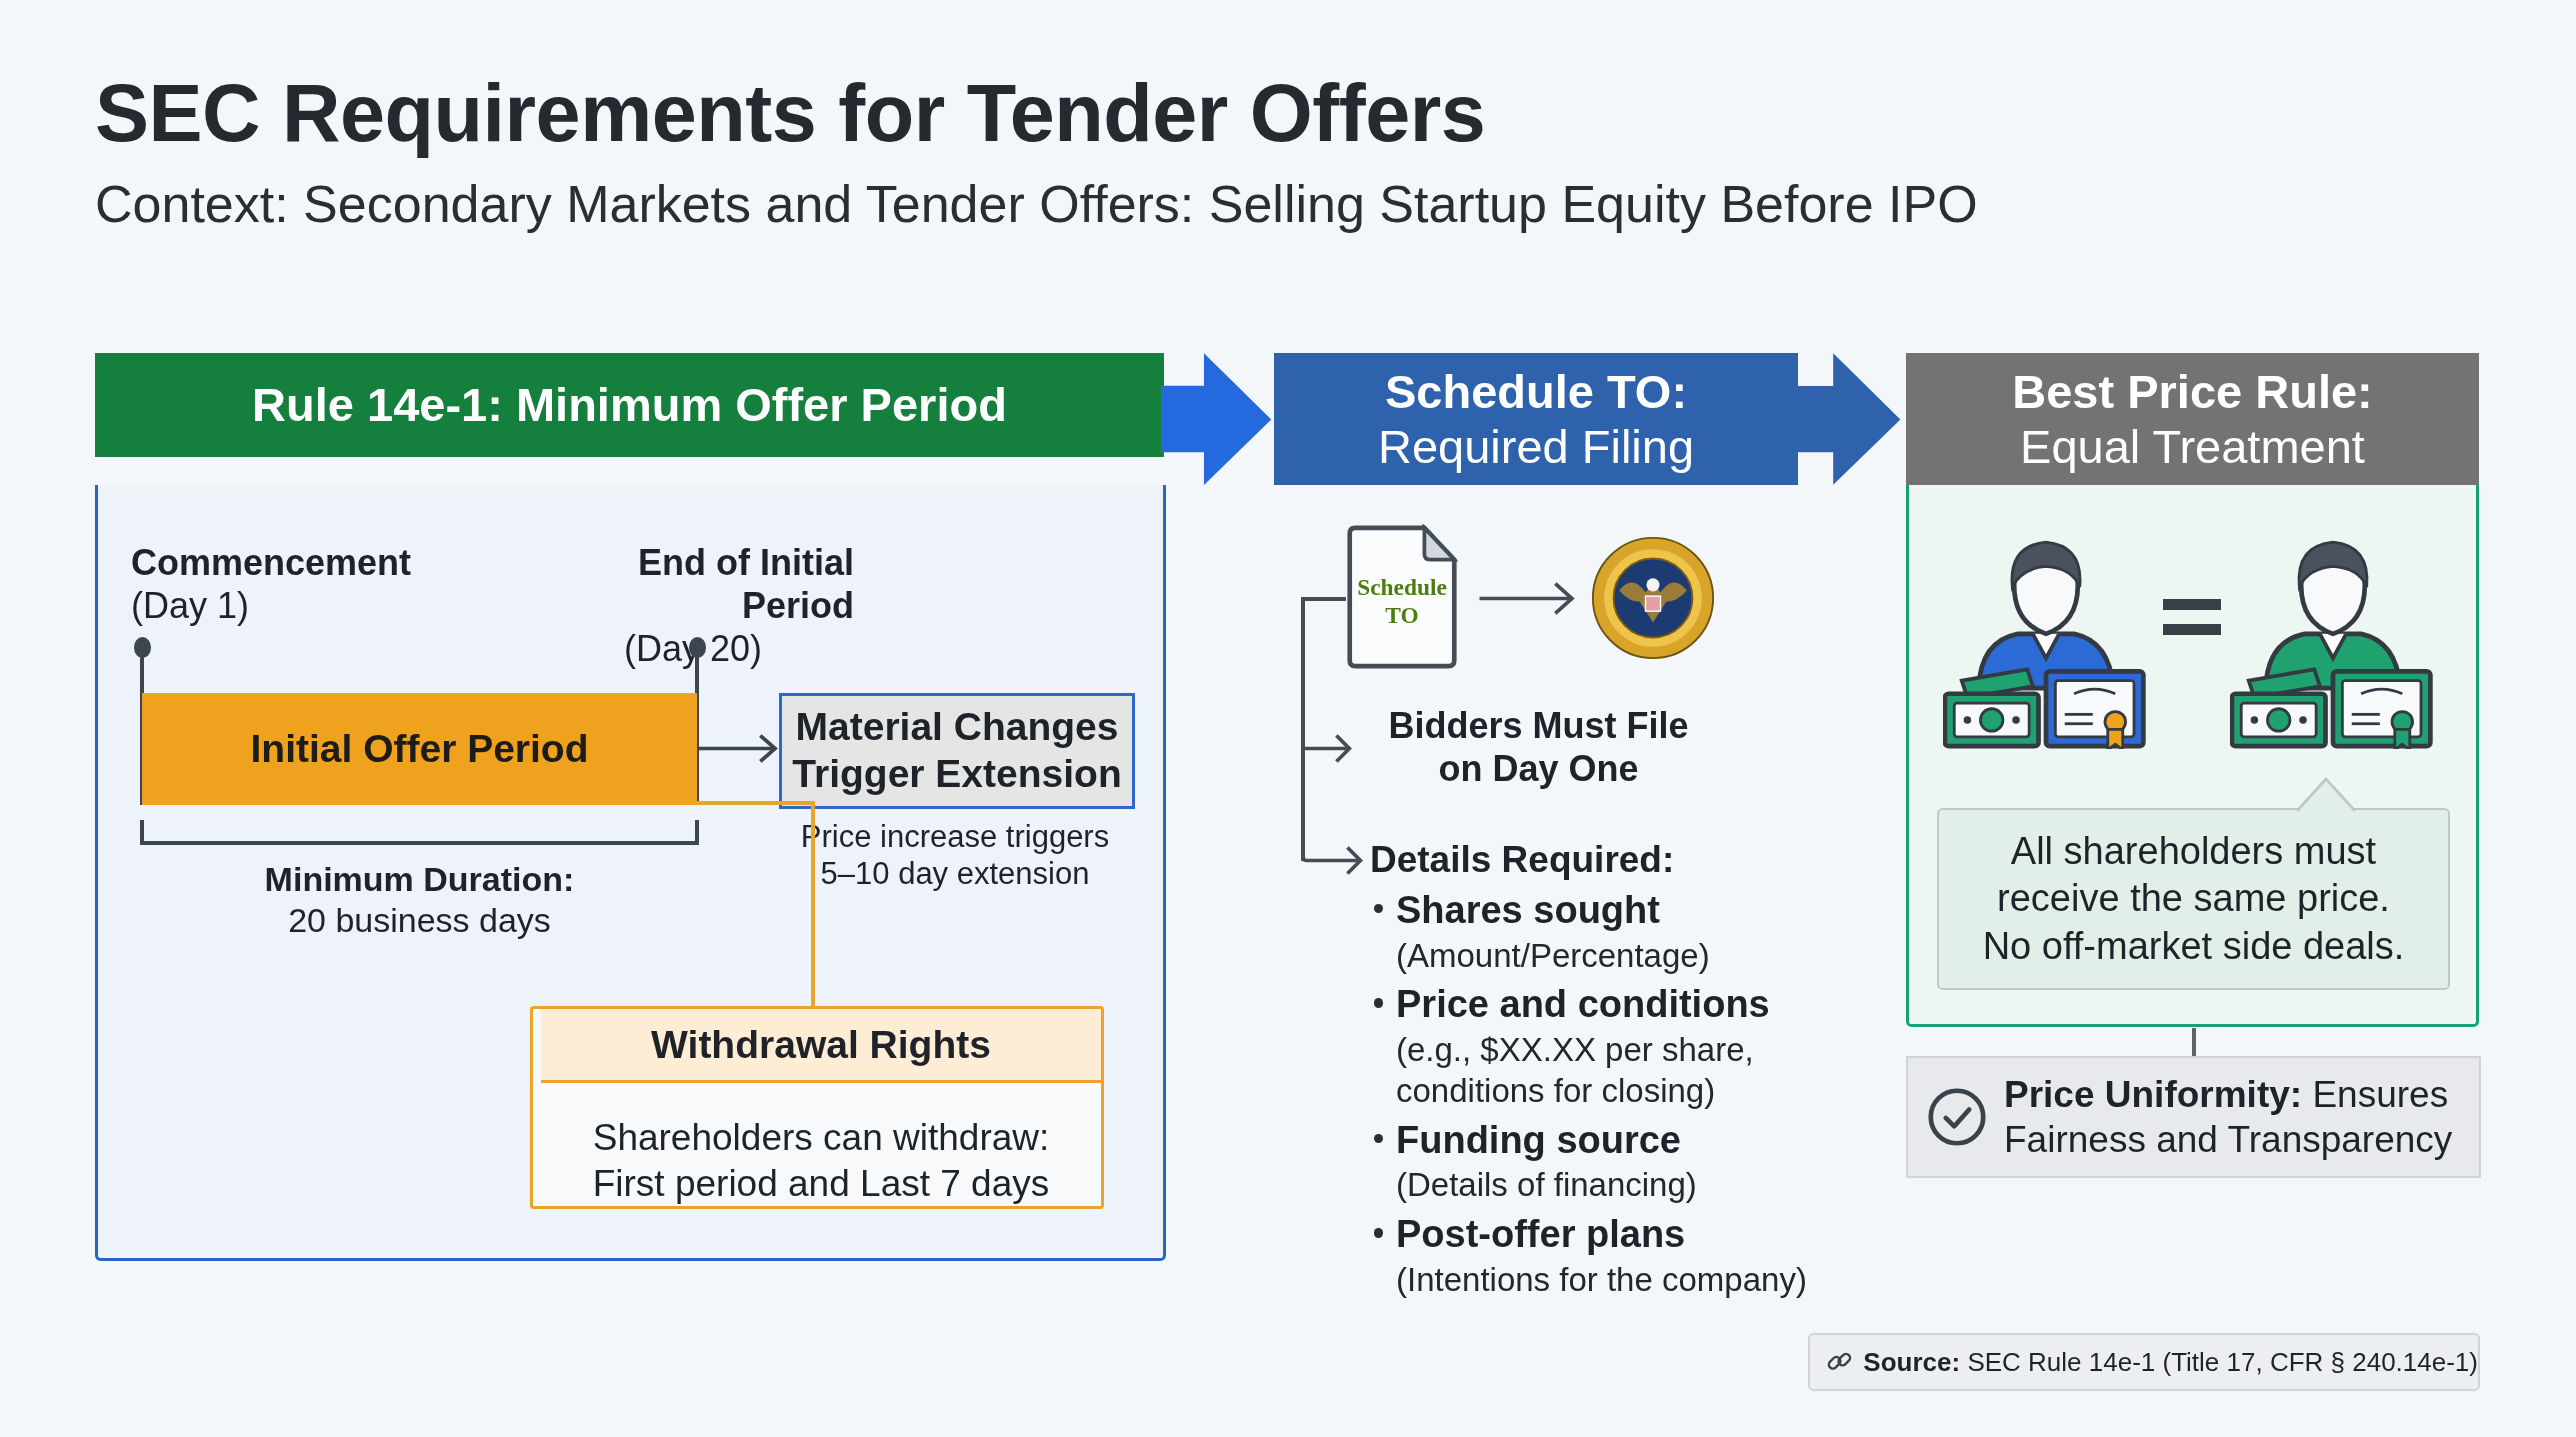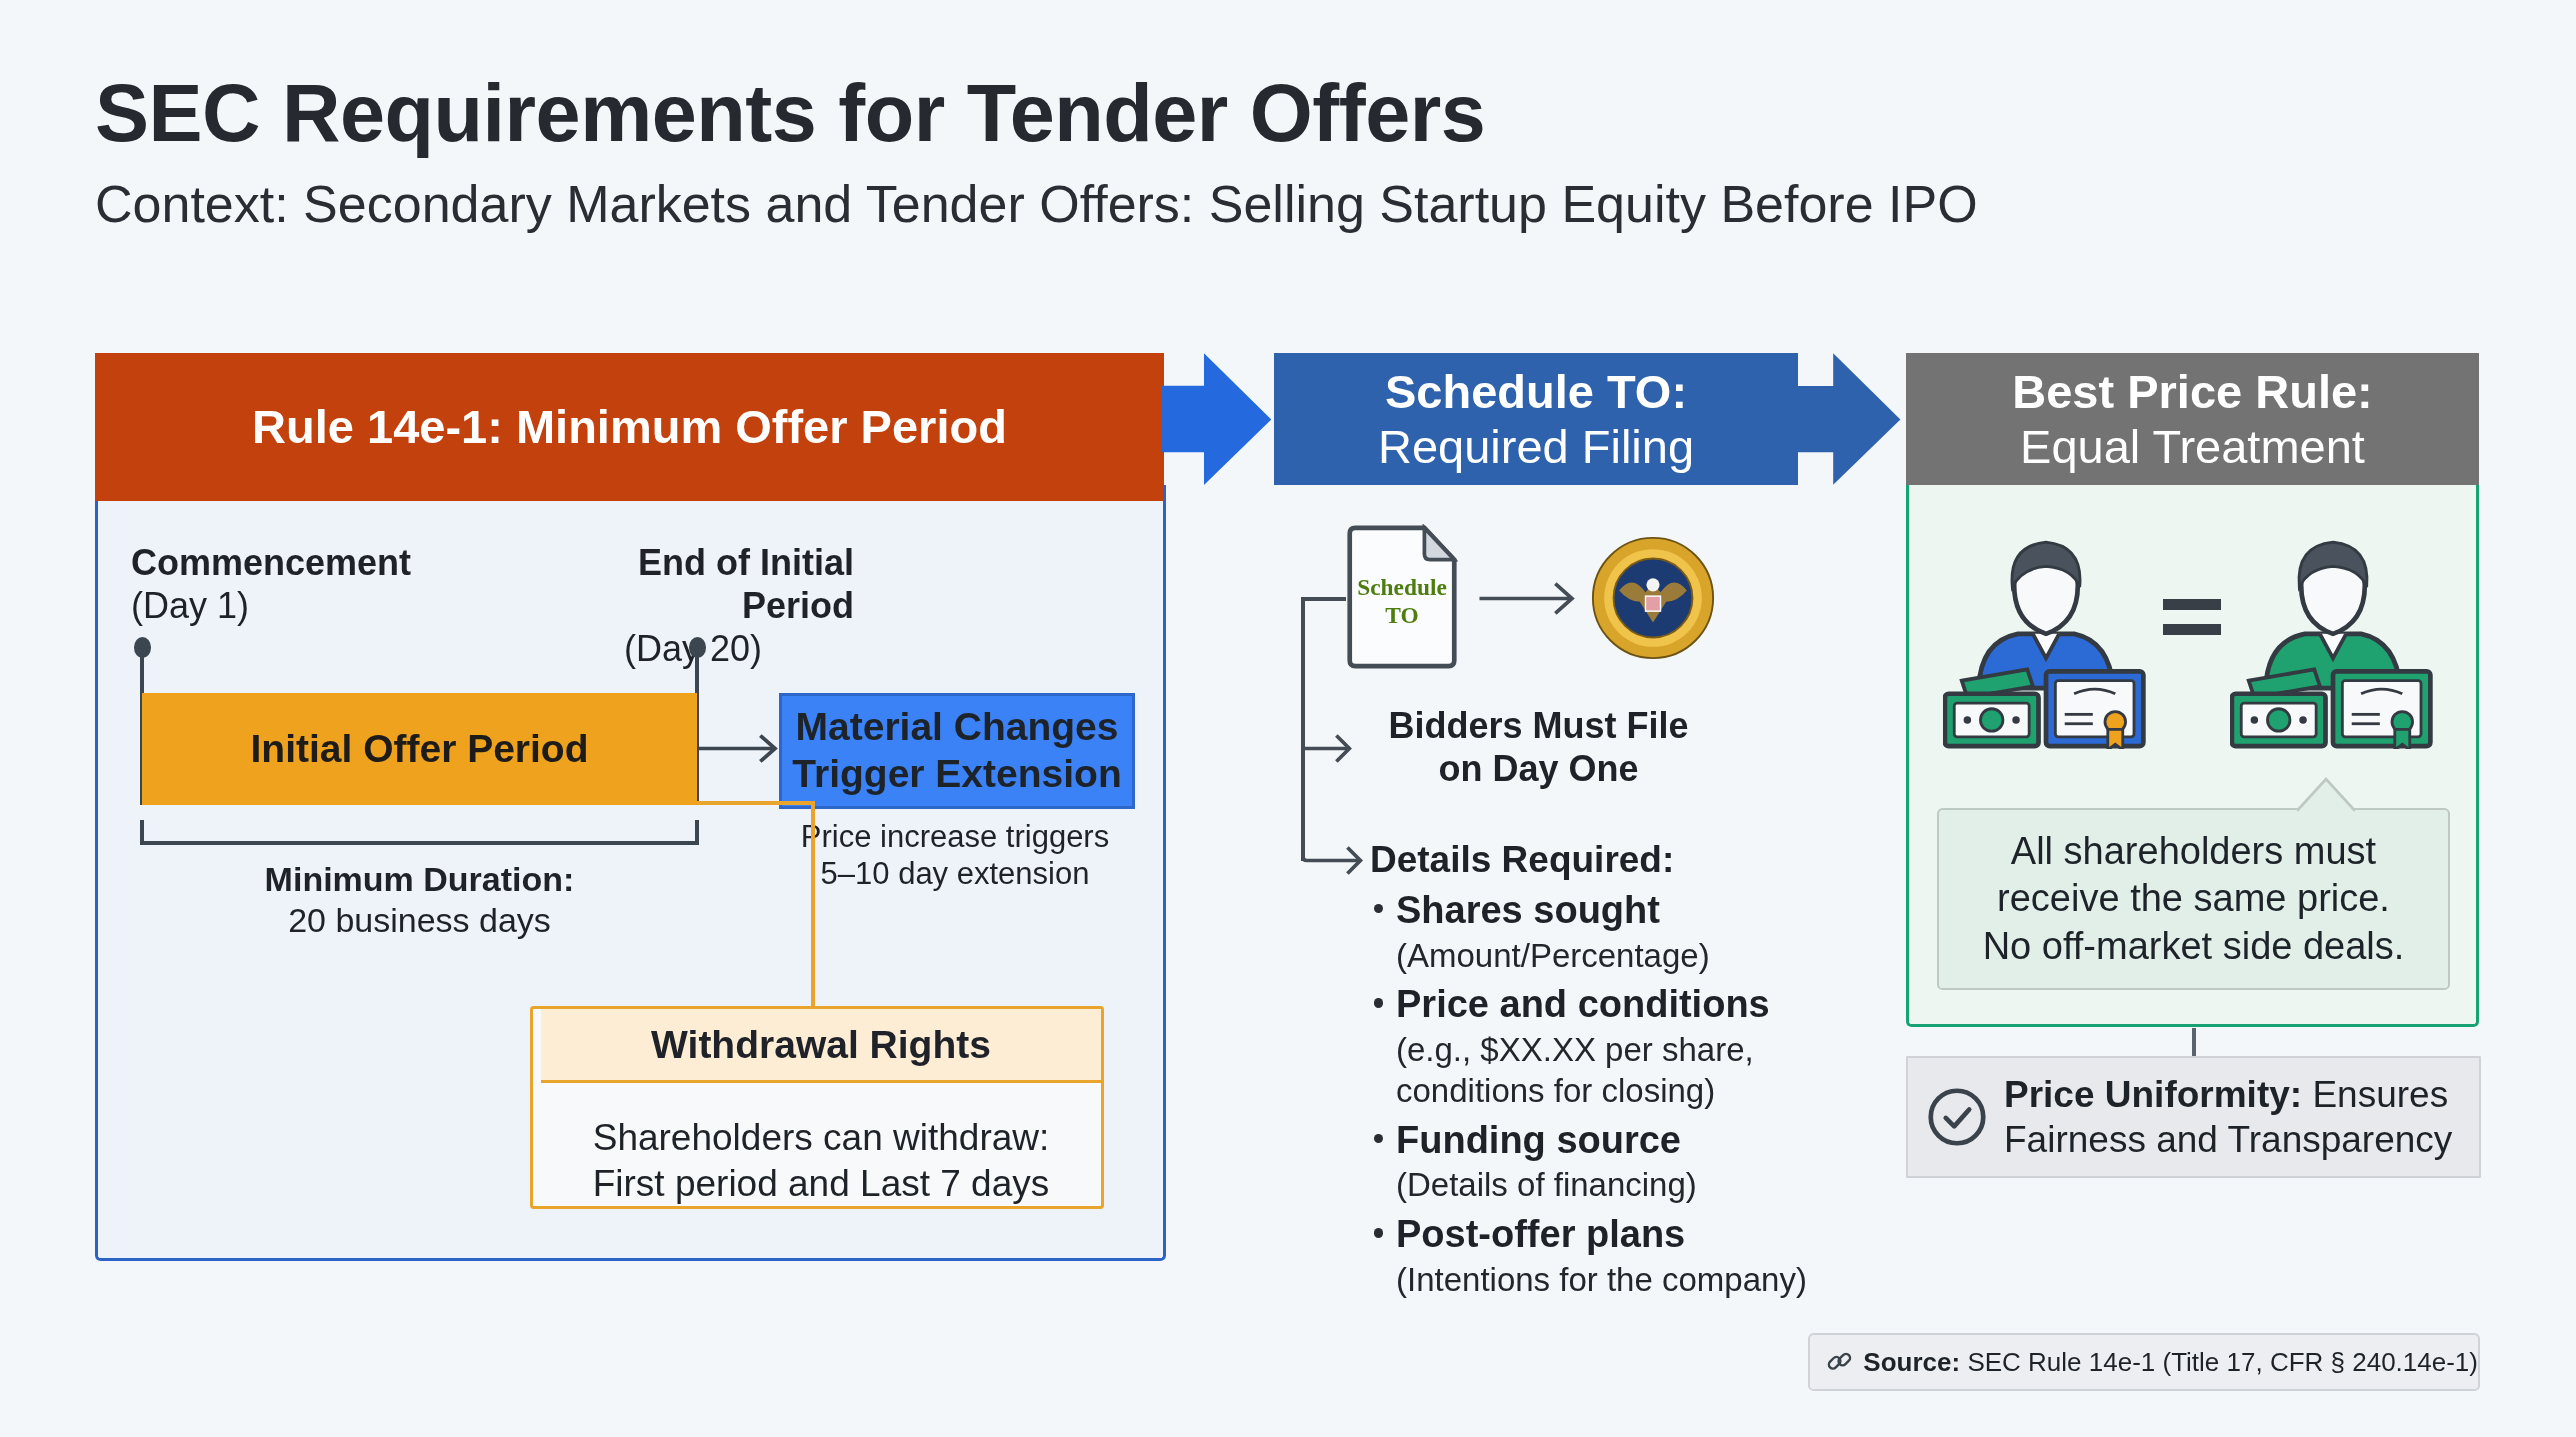--- a/index.html
+++ b/index.html
@@ -17,21 +17,21 @@
   .subtitle {
     left: 95px; top: 174px; font-size: 52px; font-weight: 400; color: #2a2e34;
   }
   
   .panel-header {
     color: #fff; display: flex; flex-direction: column; align-items: center; justify-content: center;
     text-align: center; line-height: 1.18;
   }
   .hdr-bold { font-weight: 700; font-size: 47px; }
   .hdr-reg { font-weight: 400; font-size: 47px; }
-  .p1-head { left: 95px; top: 353px; width: 1069px; height: 148px; background: #c2410c; }
+  .p1-head { left: 95px; top: 353px; width: 1069px; height: 104px; background: #15803d; }
   .p1-body {
     left: 95px; top: 485px; width: 1065px; height: 773px;
     border: 3.7px solid #2c63c7; border-top: none; border-radius: 0 0 5.6px 5.6px;
     background: #eef3fa;
   }
   .p2-head { left: 1274px; top: 353px; width: 524px; height: 132px; background: #2f62ad; }
   .p3-head { left: 1906px; top: 353px; width: 573px; height: 132px; background: #737373; }
   .p3-body {
     left: 1906px; top: 485px; width: 567px; height: 539px;
     border: 3.7px solid #17a274; border-top: none; border-radius: 0 0 5.6px 5.6px;
@@ -43,21 +43,21 @@
   .dot { width: 17px; height: 20.6px; border-radius: 50%; background: #3c4650; }
   .vline { width: 3.7px; background: #3c4650; }
   .hline { height: 3.7px; background: #3c4650; }
   .bar {
     left: 142px; top: 693px; width: 555px; height: 112px; background: #efa21d;
     display: flex; align-items: center; justify-content: center;
     font-size: 39px; font-weight: 700; color: #1e1c18;
   }
   .matbox {
     left: 779px; top: 693px; width: 350px; height: 110px;
-    background: #3b82f6; border: 3.7px solid #2c67c9;
+    background: #e5e5e5; border: 3.7px solid #2c67c9;
     display: flex; flex-direction: column; align-items: center; justify-content: center;
     font-size: 39px; font-weight: 700; line-height: 1.2; color: #1e2329; text-align: center;
   }
   .center-text { text-align: center; font-size: 34px; line-height: 1.2; }
   .orange-line { background: #e9a42b; }
   .wbox {
     left: 530px; top: 1006px; width: 560px; height: 197px;
     border: 3.7px solid #e9a42b; border-radius: 3.7px; background: #f8f9fb; overflow: hidden; padding-left: 8px;
   }
   .wbox-head {

